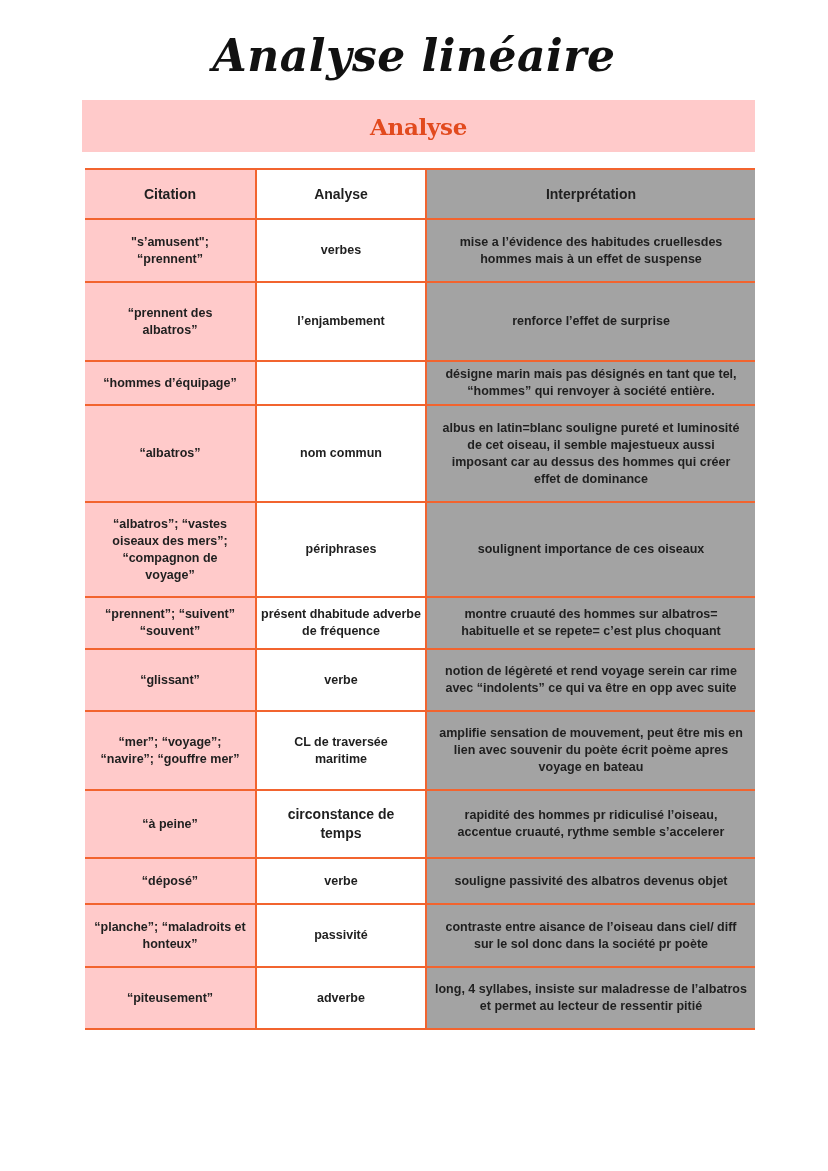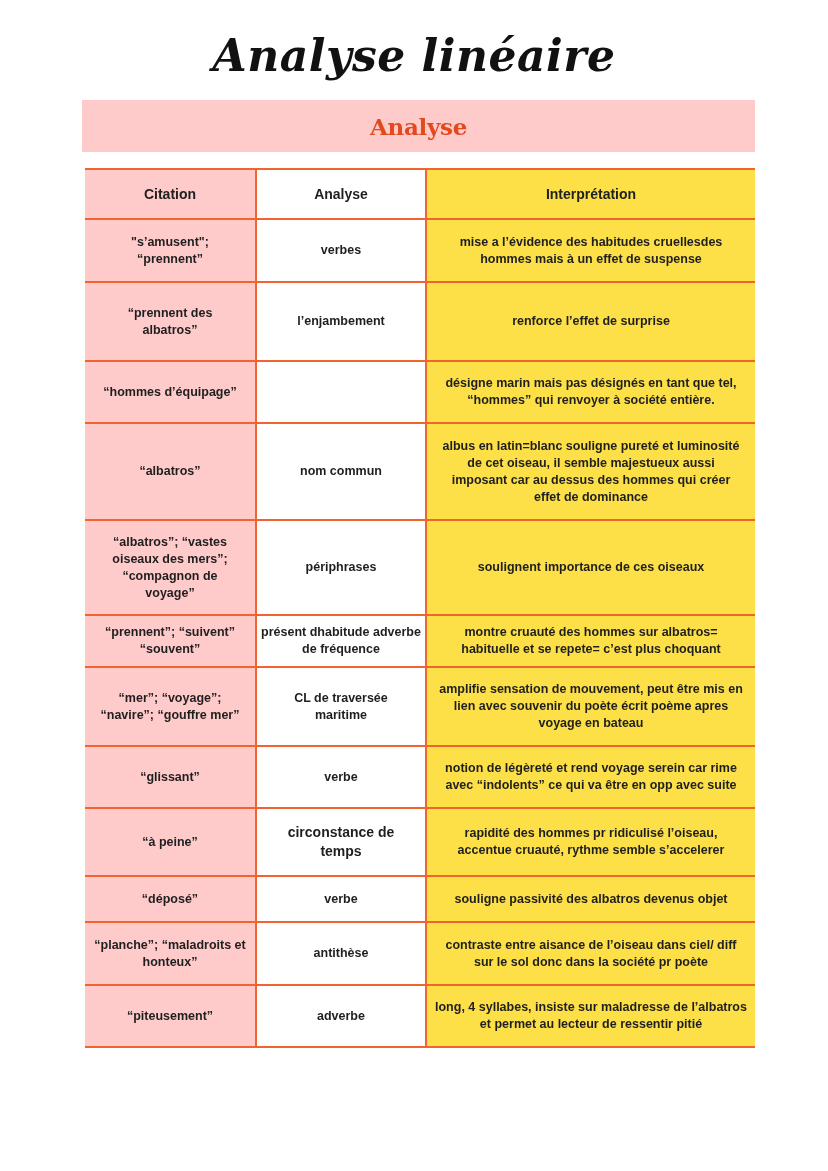--- a/index.html
+++ b/index.html
@@ -74,21 +74,21 @@
       background: #ffcaca;
       border-right: 2.5px solid #f2642f;
       margin-top: 36px;
     }
     table.analysis .c2 {
       width: 148px;
       border-right: 2.5px solid #f2642f;
       background: #ffffff;
     }
     table.analysis .c3 {
-      background: #fde047;
+      background: #a3a3a3;
       margin-top: 6px;
     }
     .big {
       font-size: 14px !important;
       line-height: 19px !important;
     }
   </style>
 </head>
 <body>
 
@@ -109,63 +109,63 @@
     <td class="c1" style="padding:0 22px"><span style="white-space:pre-line">"s’amusent";
 “prennent”</span></td>
     <td class="c2">verbes</td>
     <td class="c3" style="padding:0 22px">mise a l’évidence des habitudes cruellesdes hommes mais à un effet de suspense</td>
   </tr>
   <tr style="height:79px">
     <td class="c1" style="padding:0 28px">“prennent des albatros”</td>
     <td class="c2">l’enjambement</td>
     <td class="c3">renforce l’effet de surprise</td>
   </tr>
-  <tr style="height:62px">
+  <tr style="height:44px">
     <td class="c1" style="padding:0 4px">“hommes d’équipage”</td>
     <td class="c2"></td>
     <td class="c3" style="padding:0 14px">désigne marin mais pas désignés en tant que tel, “hommes” qui renvoyer à société entière.</td>
   </tr>
   <tr style="height:97px">
     <td class="c1">“albatros”</td>
     <td class="c2">nom commun</td>
     <td class="c3" style="padding:8px 14px">albus en latin=blanc souligne pureté et luminosité de cet oiseau, il semble majestueux aussi imposant car au dessus des hommes qui créer effet de dominance</td>
   </tr>
   <tr style="height:95px">
     <td class="c1" style="padding:0 18px">“albatros”; “vastes oiseaux des mers”; “compagnon de voyage”</td>
     <td class="c2">périphrases</td>
     <td class="c3">soulignent importance de ces oiseaux</td>
   </tr>
   <tr style="height:47px">
     <td class="c1" style="padding:0 4px">“prennent”; “suivent” “souvent”</td>
     <td class="c2" style="padding:8px 4px">présent dhabitude adverbe de fréquence</td>
     <td class="c3" style="padding:0 20px">montre cruauté des hommes sur albatros= habituelle et se repete= c’est plus choquant</td>
   </tr>
+  <tr style="height:62px">
+    <td class="c1">“glissant”</td>
+    <td class="c2">verbe</td>
+    <td class="c3" style="padding:0 8px">notion de légèreté et rend voyage serein car rime avec “indolents” ce qui va être en opp avec suite</td>
+  </tr>
   <tr style="height:79px">
     <td class="c1" style="padding:0 6px">“mer”; “voyage”; “navire”; “gouffre mer”</td>
     <td class="c2" style="padding:0 22px">CL de traversée maritime</td>
     <td class="c3" style="padding:0 8px">amplifie sensation de mouvement, peut être mis en lien avec souvenir du poète écrit poème apres voyage en bateau</td>
-  </tr>
-  <tr style="height:62px">
-    <td class="c1">“glissant”</td>
-    <td class="c2">verbe</td>
-    <td class="c3" style="padding:0 8px">notion de légèreté et rend voyage serein car rime avec “indolents” ce qui va être en opp avec suite</td>
   </tr>
   <tr style="height:68px">
     <td class="c1">“à peine”</td>
     <td class="c2 big" style="padding:0 14px">circonstance de temps</td>
     <td class="c3" style="padding:0 10px">rapidité des hommes pr ridiculisé l’oiseau, accentue cruauté, rythme semble s’accelerer</td>
   </tr>
   <tr style="height:46px">
     <td class="c1">“déposé”</td>
     <td class="c2">verbe</td>
     <td class="c3">souligne passivité des albatros devenus objet</td>
   </tr>
   <tr style="height:63px">
     <td class="c1" style="padding:0 4px">“planche”; “maladroits et honteux”</td>
-    <td class="c2">antithèse</td>
+    <td class="c2">passivité</td>
     <td class="c3" style="padding:0 8px">contraste entre aisance de l’oiseau dans ciel/ diff sur le sol donc dans la société pr poète</td>
   </tr>
   <tr style="height:62px">
     <td class="c1">“piteusement”</td>
     <td class="c2">adverbe</td>
     <td class="c3" style="padding:0 8px">long, 4 syllabes, insiste sur maladresse de l’albatros et permet au lecteur de ressentir pitié</td>
   </tr>
 </tbody>
   </table>
 

